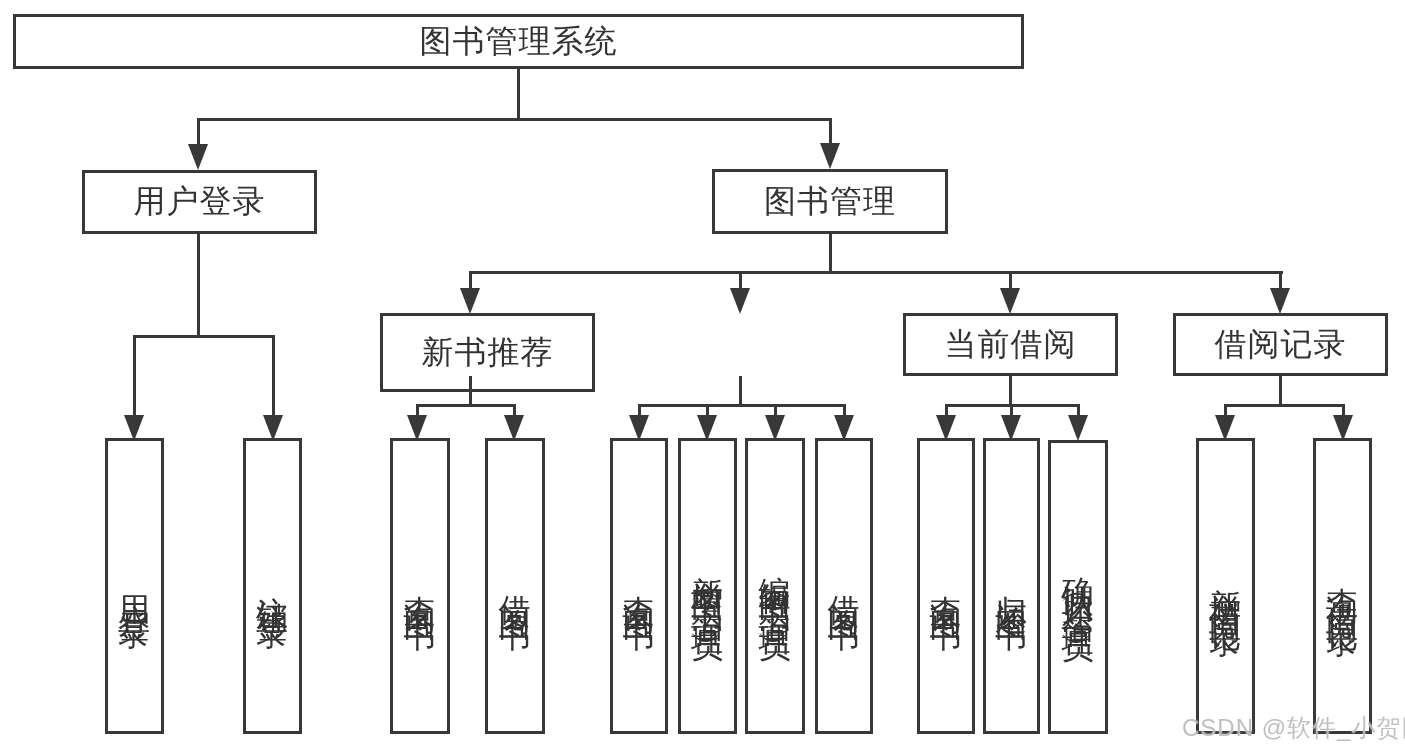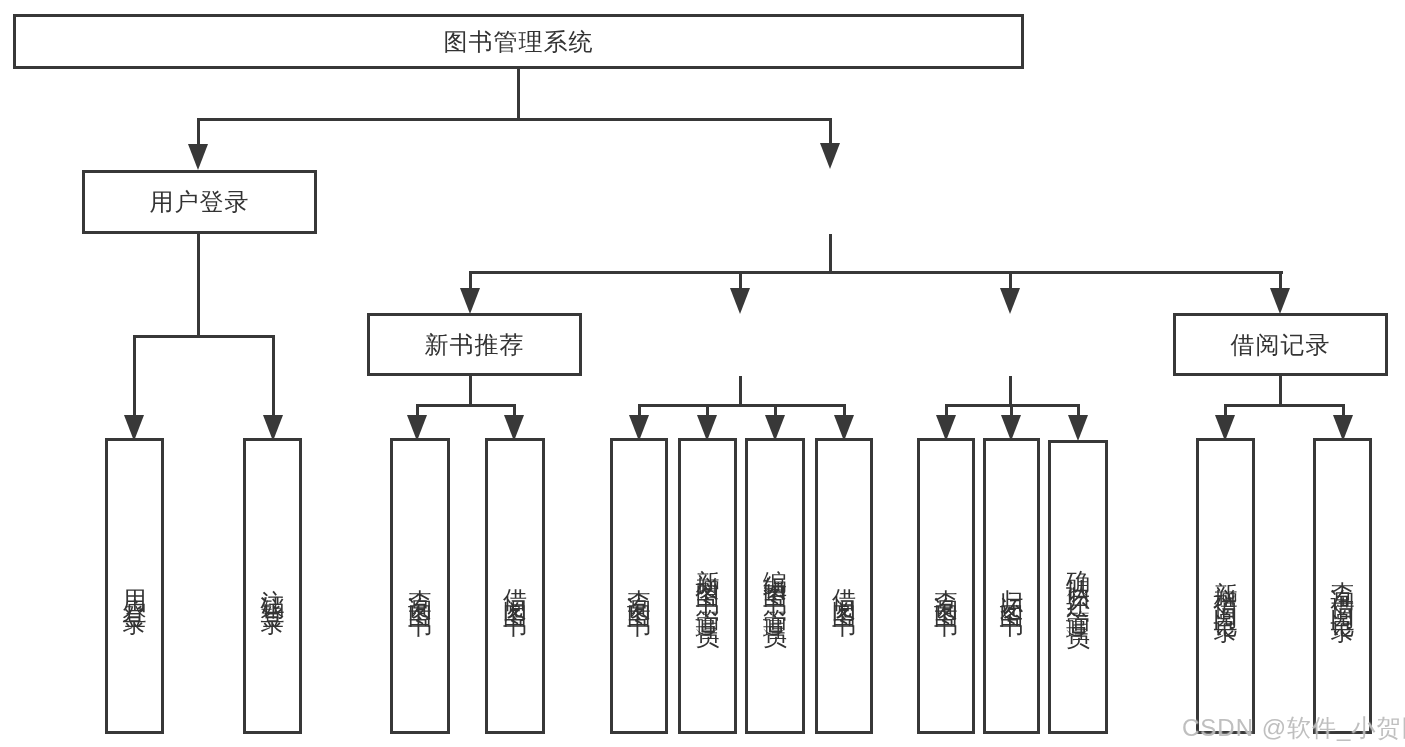--- a/index.html
+++ b/index.html
@@ -15,21 +15,21 @@
   .node {
     position: absolute;
     box-sizing: border-box;
     border: 3px solid #383838;
     background: #ffffff;
     display: flex;
     align-items: center;
     justify-content: center;
   }
   .node .lbl {
-    font-size: 24px;
+    font-size: 32px;
     color: #333333;
     white-space: nowrap;
     letter-spacing: 1px;
   }
   .leaf .lbl {
     writing-mode: vertical-rl;
     text-orientation: mixed;
     letter-spacing: 8px;
     line-height: 1;
     white-space: normal;
@@ -72,41 +72,47 @@
   <div class="vline" style="left:517px; top:69px; height:51px;"></div>
   <div class="hline" style="left:197px; top:118px; width:635px;"></div>
   <div class="vline" style="left:197px; top:118px; height:30px;"></div>
   <div class="arrow" style="left:188px; top:144px;"></div>
   <div class="vline" style="left:829px; top:118px; height:30px;"></div>
   <div class="arrow" style="left:820px; top:143px;"></div>
 
   <div class="node" style="left:82px; top:170px; width:235px; height:64px;">
     <span class="lbl">用户登录</span>
   </div>
+  <div class="node" style="left:712px; top:169px; width:236px; height:65px;">
+    <span class="lbl">图书管理</span>
+  </div>
 
   <div class="vline" style="left:197px; top:233px; height:104px;"></div>
   <div class="hline" style="left:133px; top:335px; width:142px;"></div>
   <div class="vline" style="left:133px; top:335px; height:82px;"></div>
   <div class="arrow" style="left:124px; top:415px;"></div>
   <div class="vline" style="left:272px; top:335px; height:82px;"></div>
   <div class="arrow" style="left:263px; top:415px;"></div>
 
   <div class="vline" style="left:829px; top:234px; height:40px;"></div>
   <div class="hline" style="left:469px; top:271px; width:814px;"></div>
   <div class="vline" style="left:469px; top:271px; height:20px;"></div>
   <div class="arrow" style="left:460px; top:288px;"></div>
   <div class="vline" style="left:739px; top:271px; height:20px;"></div>
   <div class="arrow" style="left:730px; top:288px;"></div>
   <div class="vline" style="left:1009px; top:271px; height:20px;"></div>
   <div class="arrow" style="left:1000px; top:288px;"></div>
   <div class="vline" style="left:1279px; top:271px; height:20px;"></div>
   <div class="arrow" style="left:1270px; top:288px;"></div>
 
-  <div class="node" style="left:367px; top:313px; width:215px; height:63px;">
+  <div class="node" style="left:380px; top:313px; width:215px; height:79px;">
     <span class="lbl">新书推荐</span>
+  </div>
+  <div class="node" style="left:903px; top:313px; width:215px; height:63px;">
+    <span class="lbl">当前借阅</span>
   </div>
   <div class="node" style="left:1173px; top:313px; width:215px; height:63px;">
     <span class="lbl">借阅记录</span>
   </div>
 
   <div class="vline" style="left:469px; top:376px; height:31px;"></div>
   <div class="hline" style="left:416px; top:404px; width:100px;"></div>
   <div class="vline" style="left:416px; top:404px; height:16px;"></div>
   <div class="arrow" style="left:407px; top:415px;"></div>
   <div class="vline" style="left:513px; top:404px; height:16px;"></div>

